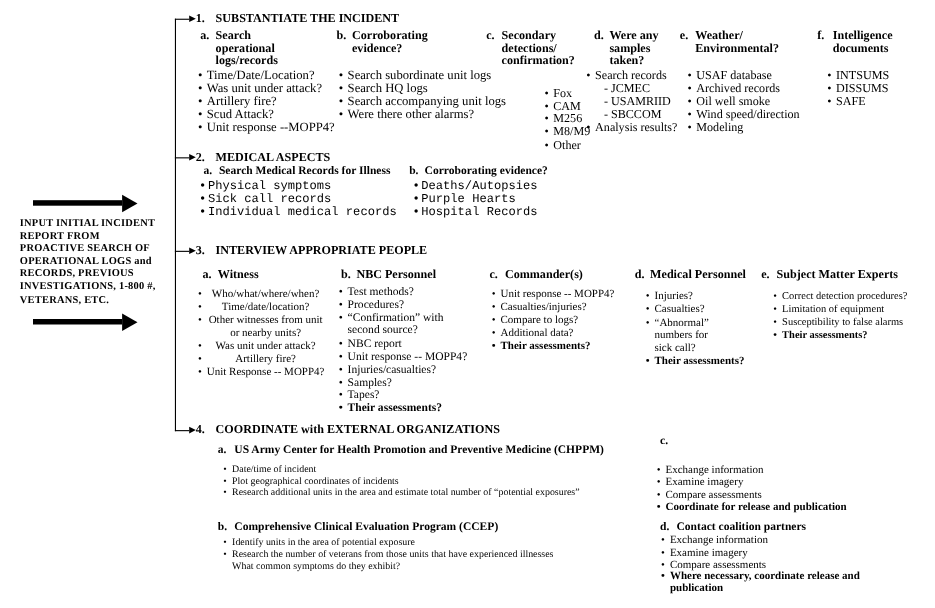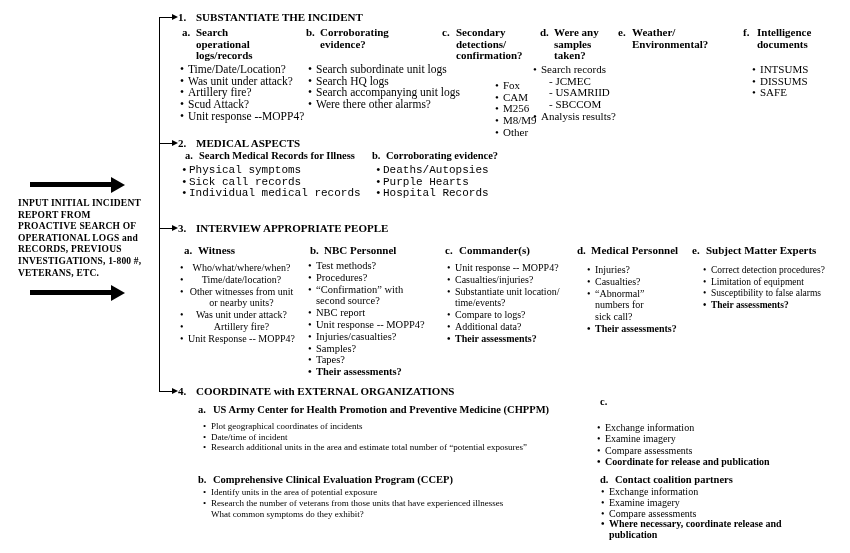--- a/index.html
+++ b/index.html
@@ -140,20 +140,27 @@
     <div class="it sub">- USAMRIID</div>
     <div class="it sub">- SBCCOM</div>
     <div class="it">Analysis results?</div>
   </div>
 
   <div class="chead s1h" style="left:618px; top:27px;">
     <span class="lt">e.</span>
     <span class="ht">Weather/
 Environmental?</span>
   </div>
+  <div class="items l1e" style="left:625px; top:64px;">
+    <div class="it">USAF database</div>
+    <div class="it">Archived records</div>
+    <div class="it">Oil well smoke</div>
+    <div class="it">Wind speed/direction</div>
+    <div class="it">Modeling</div>
+  </div>
 
   <div class="chead s1h" style="left:743px; top:27px;">
     <span class="lt">f.</span>
     <span class="ht">Intelligence
 documents</span>
   </div>
   <div class="items l1f" style="left:752px; top:64px;">
     <div class="it">INTSUMS</div>
     <div class="it">DISSUMS</div>
     <div class="it">SAFE</div>
@@ -220,22 +227,20 @@
     <div class="it b">Their assessments?</div>
   </div>
 
   <div class="chead s3h" style="left:445px; top:245px;">
     <span class="lt">c.</span>
     <span class="ht">Commander(s)</span>
   </div>
   <div class="items l3c" style="left:447px; top:262px;">
     <div class="it">Unit response -- MOPP4?</div>
     <div class="it">Casualties/injuries?</div>
-    <div class="it">Substantiate unit location/
-time/events?</div>
     <div class="it">Compare to logs?</div>
     <div class="it">Additional data?</div>
     <div class="it b">Their assessments?</div>
   </div>
 
   <div class="chead s3h" style="left:577px; top:245px;">
     <span class="lt">d.</span>
     <span class="ht">Medical Personnel</span>
   </div>
   <div class="items l3d" style="left:587px; top:264px;">
@@ -261,22 +266,22 @@
   <div class="shead" style="left:178px; top:385px;">
     <span class="num">4.</span>
     <span>COORDINATE with EXTERNAL ORGANIZATIONS</span>
   </div>
 
   <div class="chead s4h" style="left:198px; top:404px;">
     <span class="lt">a.</span>
     <span class="ht">US Army Center for Health Promotion and Preventive Medicine (CHPPM)</span>
   </div>
   <div class="items l4a" style="left:203px; top:421px;">
+    <div class="it">Date/time of incident</div>
     <div class="it">Plot geographical coordinates of incidents</div>
-    <div class="it">Date/time of incident</div>
     <div class="it">Research additional units in the area and estimate total number of “potential exposures”</div>
   </div>
 
   <div class="chead s4h" style="left:198px; top:474px;">
     <span class="lt">b.</span>
     <span class="ht">Comprehensive Clinical Evaluation Program (CCEP)</span>
   </div>
   <div class="items l4b" style="left:203px; top:487px;">
     <div class="it">Identify units in the area of potential exposure</div>
     <div class="it">Research the number of veterans from those units that have experienced illnesses

